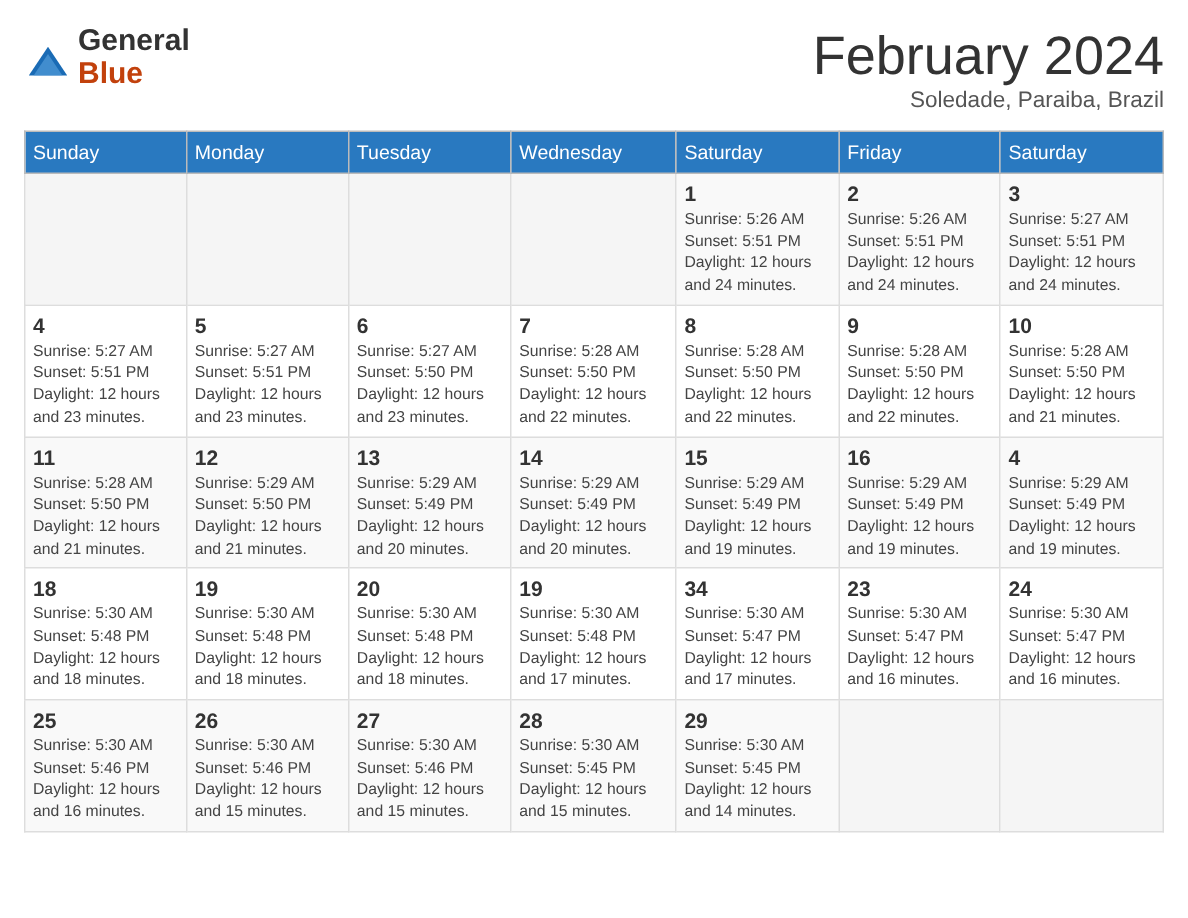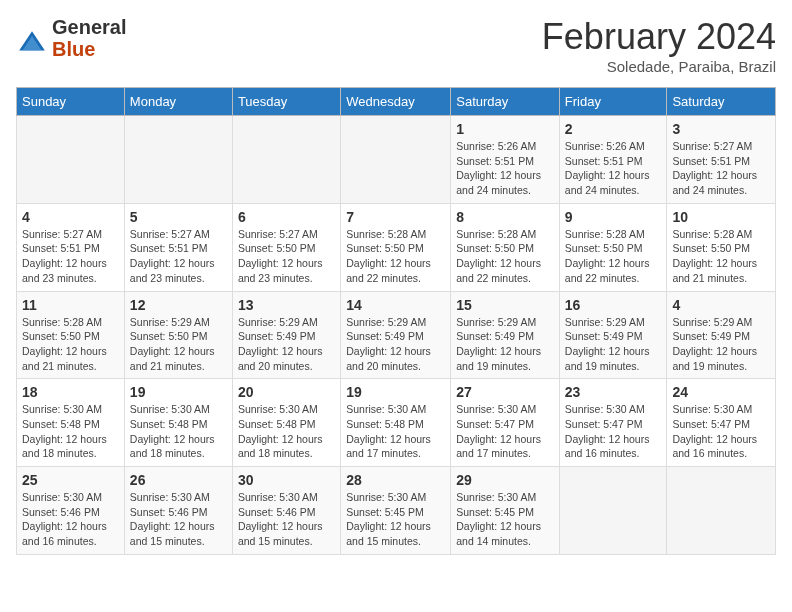--- a/index.html
+++ b/index.html
@@ -270,58 +270,58 @@
 and 18 minutes.</div>
         </td>
         <td>
           <span class="day-num">19</span>
           <div class="day-info" style="white-space: pre-line;">Sunrise: 5:30 AM
 Sunset: 5:48 PM
 Daylight: 12 hours
 and 17 minutes.</div>
         </td>
         <td>
+          <span class="day-num">34</span>
+          <div class="day-info" style="white-space: pre-line;">Sunrise: 5:30 AM
+Sunset: 5:47 PM
+Daylight: 12 hours
+and 17 minutes.</div>
+        </td>
+        <td>
+          <span class="day-num">23</span>
+          <div class="day-info" style="white-space: pre-line;">Sunrise: 5:30 AM
+Sunset: 5:47 PM
+Daylight: 12 hours
+and 16 minutes.</div>
+        </td>
+        <td>
+          <span class="day-num">24</span>
+          <div class="day-info" style="white-space: pre-line;">Sunrise: 5:30 AM
+Sunset: 5:47 PM
+Daylight: 12 hours
+and 16 minutes.</div>
+        </td>
+      </tr>
+      <tr>
+        <td>
+          <span class="day-num">25</span>
+          <div class="day-info" style="white-space: pre-line;">Sunrise: 5:30 AM
+Sunset: 5:46 PM
+Daylight: 12 hours
+and 16 minutes.</div>
+        </td>
+        <td>
+          <span class="day-num">26</span>
+          <div class="day-info" style="white-space: pre-line;">Sunrise: 5:30 AM
+Sunset: 5:46 PM
+Daylight: 12 hours
+and 15 minutes.</div>
+        </td>
+        <td>
           <span class="day-num">27</span>
-          <div class="day-info" style="white-space: pre-line;">Sunrise: 5:30 AM
-Sunset: 5:47 PM
-Daylight: 12 hours
-and 17 minutes.</div>
-        </td>
-        <td>
-          <span class="day-num">23</span>
-          <div class="day-info" style="white-space: pre-line;">Sunrise: 5:30 AM
-Sunset: 5:47 PM
-Daylight: 12 hours
-and 16 minutes.</div>
-        </td>
-        <td>
-          <span class="day-num">24</span>
-          <div class="day-info" style="white-space: pre-line;">Sunrise: 5:30 AM
-Sunset: 5:47 PM
-Daylight: 12 hours
-and 16 minutes.</div>
-        </td>
-      </tr>
-      <tr>
-        <td>
-          <span class="day-num">25</span>
-          <div class="day-info" style="white-space: pre-line;">Sunrise: 5:30 AM
-Sunset: 5:46 PM
-Daylight: 12 hours
-and 16 minutes.</div>
-        </td>
-        <td>
-          <span class="day-num">26</span>
-          <div class="day-info" style="white-space: pre-line;">Sunrise: 5:30 AM
-Sunset: 5:46 PM
-Daylight: 12 hours
-and 15 minutes.</div>
-        </td>
-        <td>
-          <span class="day-num">30</span>
           <div class="day-info" style="white-space: pre-line;">Sunrise: 5:30 AM
 Sunset: 5:46 PM
 Daylight: 12 hours
 and 15 minutes.</div>
         </td>
         <td>
           <span class="day-num">28</span>
           <div class="day-info" style="white-space: pre-line;">Sunrise: 5:30 AM
 Sunset: 5:45 PM
 Daylight: 12 hours

